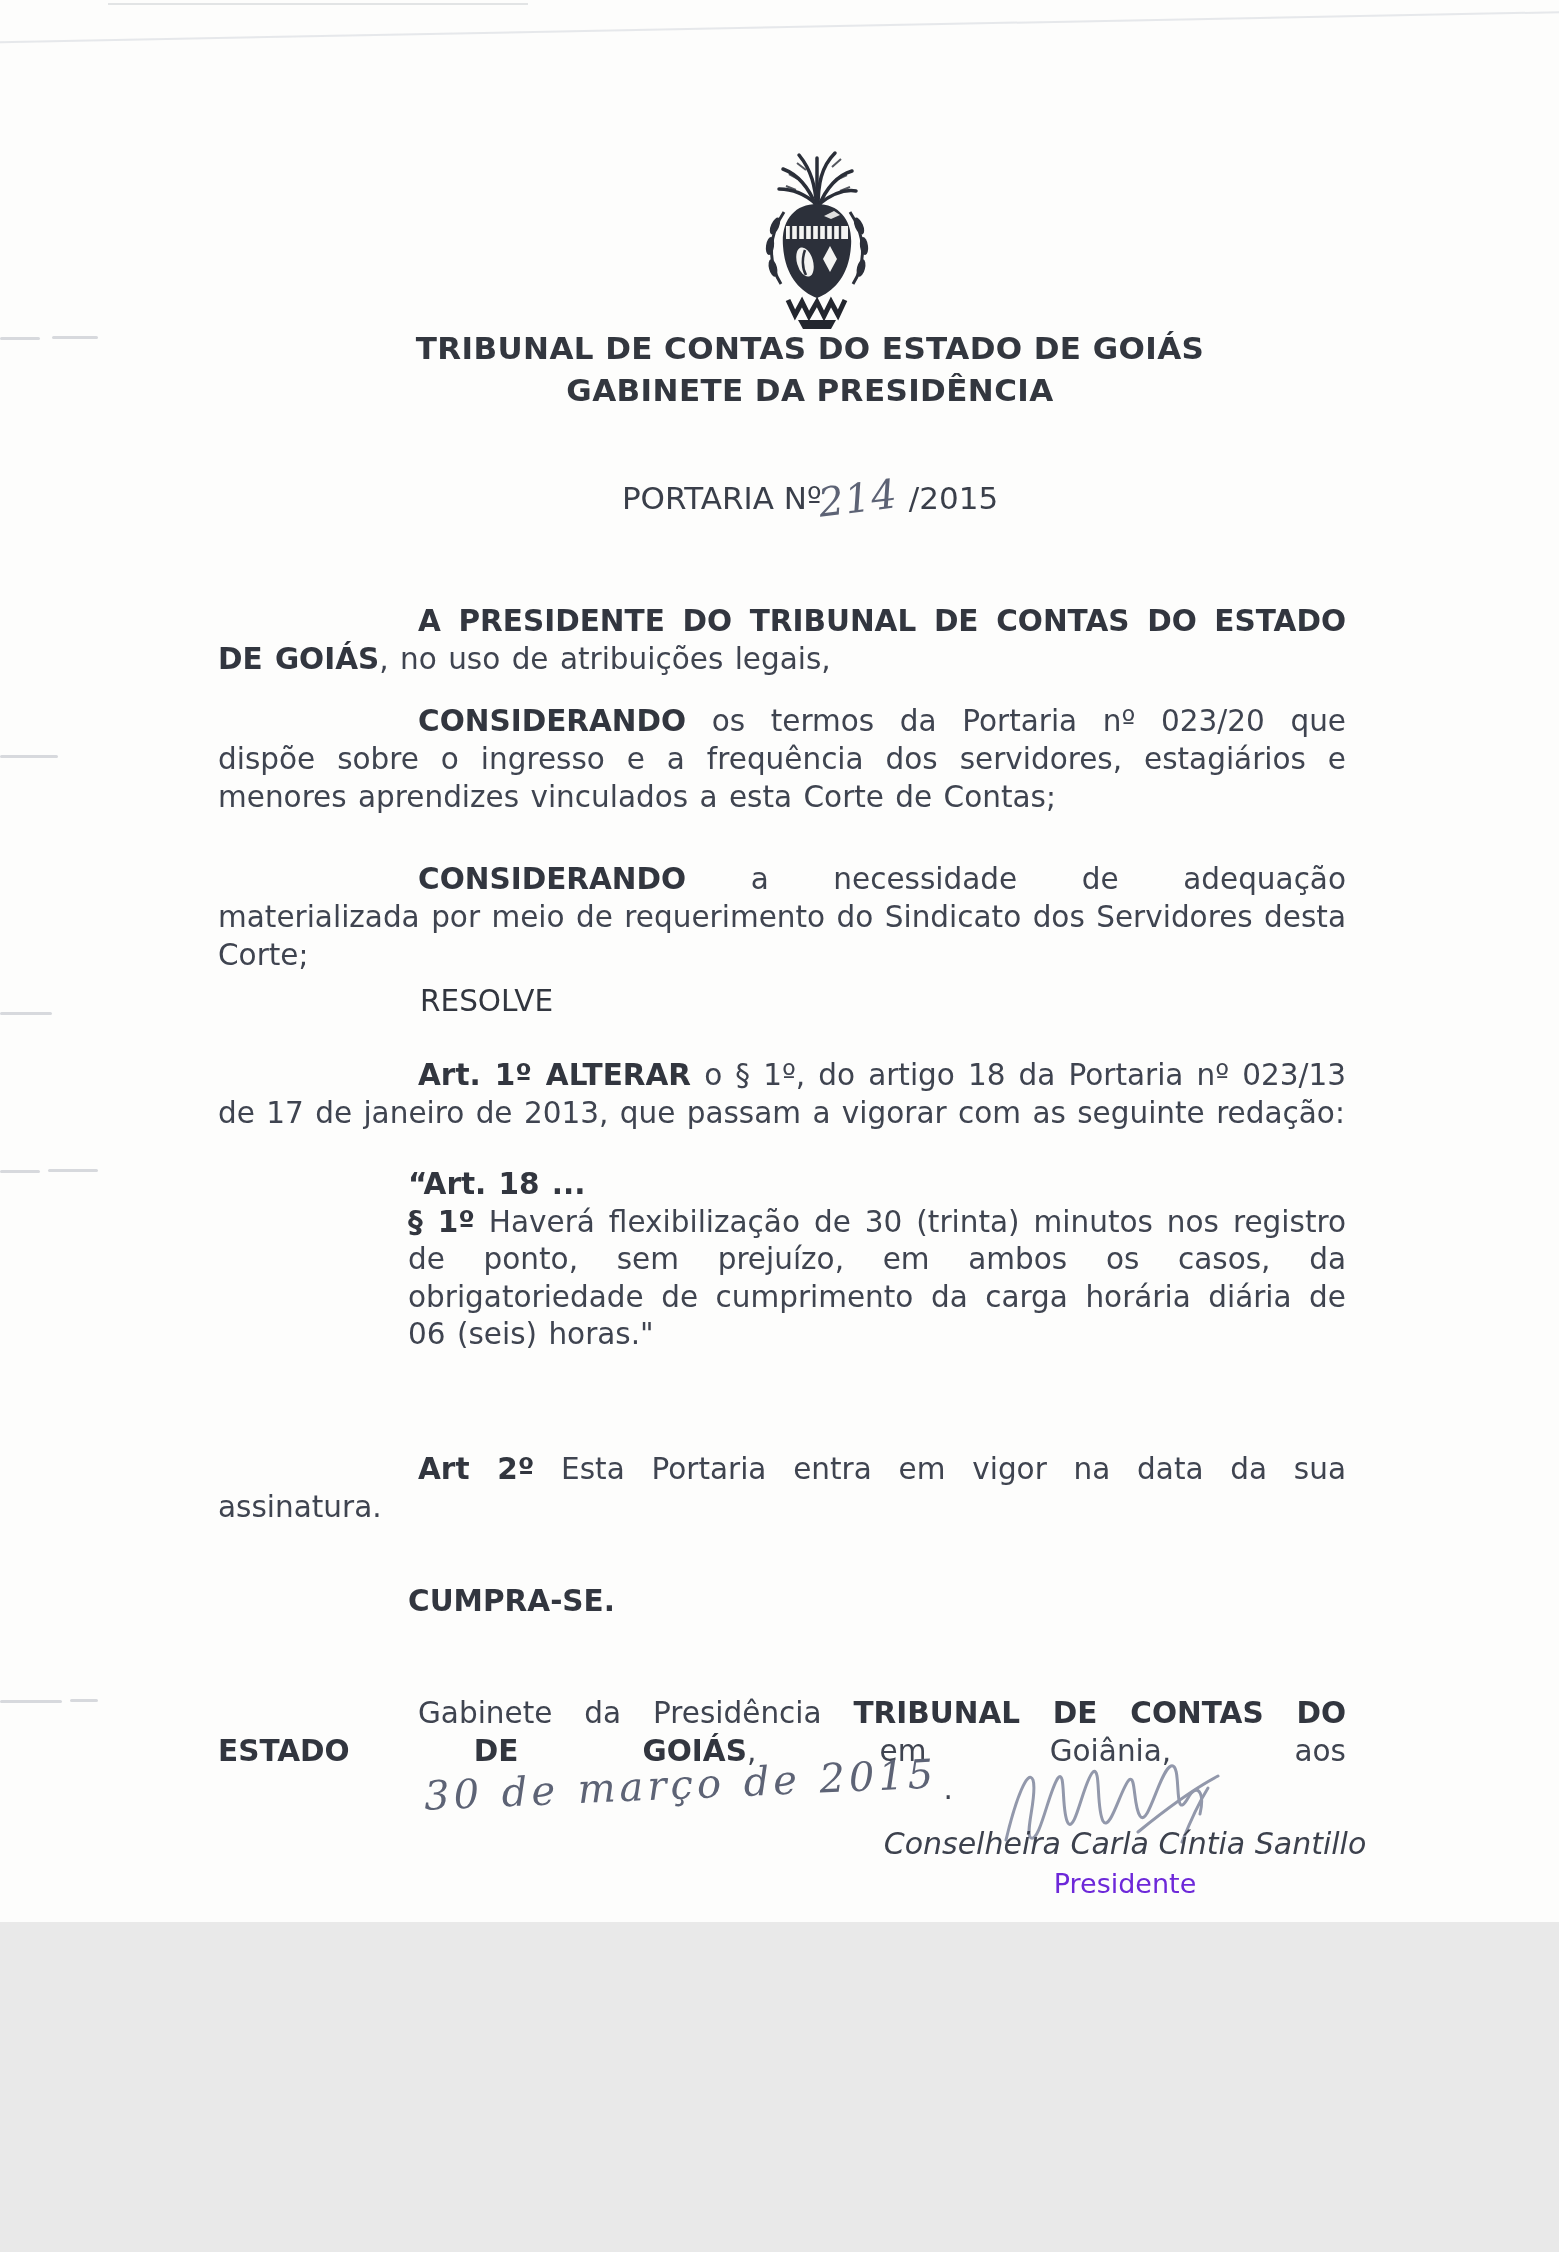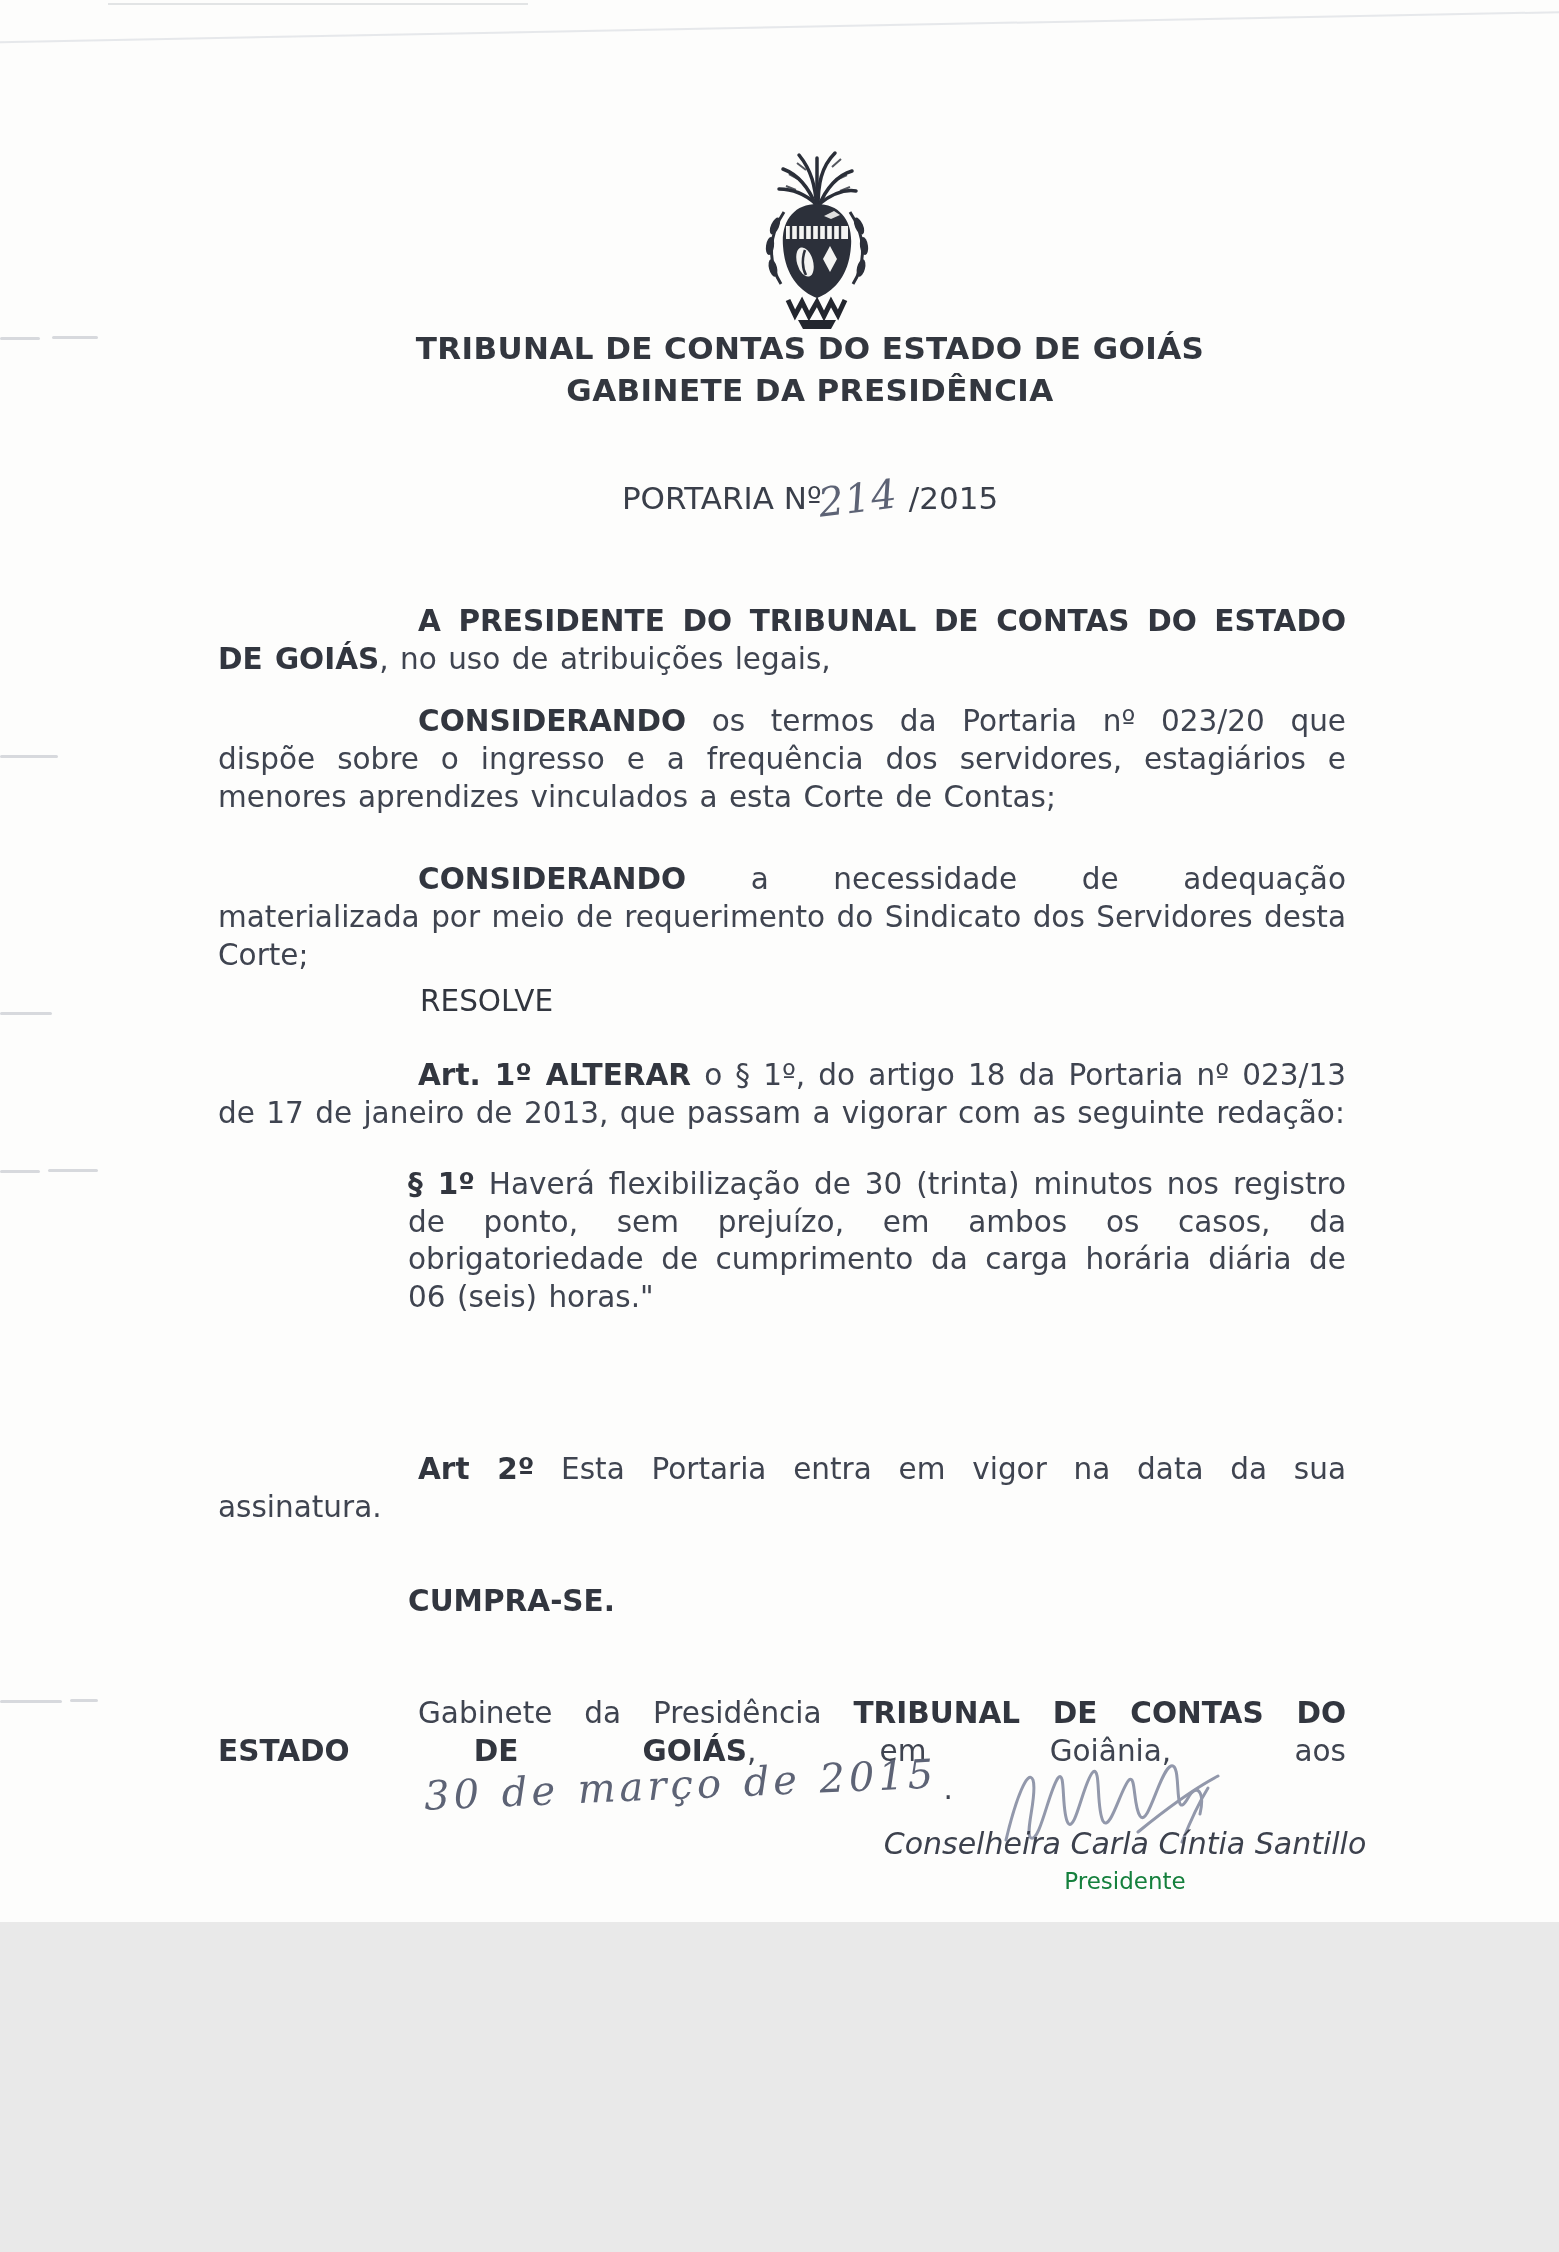--- a/index.html
+++ b/index.html
@@ -42,21 +42,21 @@
   .hand{font-family:"DejaVu Serif","Liberation Serif",serif;font-style:italic;color:#5d6375;}
   .hand-number{display:inline-block;font-size:40px;line-height:0;transform:rotate(-7deg) translateY(3px);
     letter-spacing:1px;margin:0 2px 0 -4px;}
   .hand-date{display:inline-block;font-size:40px;line-height:0;transform:rotate(-2.5deg);
     letter-spacing:4px;vertical-align:-4px;padding:0 6px;}
   
   .sig-svg{position:absolute;left:992px;top:1752px;width:246px;height:112px;}
   .sig-name{position:absolute;left:845px;top:1826px;width:560px;margin:0;text-align:center;
     font-style:italic;font-size:30px;color:#3c414d;}
   .sig-role{position:absolute;left:845px;top:1868px;width:560px;margin:0;text-align:center;
-    font-size:23px;color:#15803d;}
+    font-size:27px;color:#6d28d9;}
   .page-num{position:absolute;left:1356px;top:2028px;font-size:27px;color:#5a5e68;
     font-family:"DejaVu Serif","Liberation Serif",serif;}
 </style>
 </head>
 <body>
 
 <div class="page">
 
   <div class="top-line"></div>
   <div class="diag-line"></div>
@@ -138,21 +138,21 @@
     <span class="b">CONSIDERANDO</span><span> a necessidade de adequação materializada por meio de requerimento do Sindicato dos Servidores desta Corte;</span>
   </p>
 
   <p class="resolve">RESOLVE</p>
 
   <p class="body-p" style="top:1056px;">
     <span class="b">Art. 1º ALTERAR</span><span> o § 1º, do artigo 18 da Portaria nº 023/13 de 17 de janeiro de 2013, que passam a vigorar com as seguinte redação:</span>
   </p>
 
   <p class="quote">
-    <span class="b">§ 1º</span><span> Haverá flexibilização de 30 (trinta) minutos nos registro de ponto, sem prejuízo, em ambos os casos, da obrigatoriedade de cumprimento da carga horária diária de 06 (seis) horas."</span>
+    <span class="q1">“Art. 18 ...</span><span class="b">§ 1º</span><span> Haverá flexibilização de 30 (trinta) minutos nos registro de ponto, sem prejuízo, em ambos os casos, da obrigatoriedade de cumprimento da carga horária diária de 06 (seis) horas."</span>
   </p>
 
   <p class="body-p" style="top:1450px;">
     <span class="b">Art 2º</span><span> Esta Portaria entra em vigor na data da sua assinatura.</span>
   </p>
 
   <p class="cumprase">CUMPRA-SE.</p>
 
   <p class="body-p" style="top:1694px;">
     <span>Gabinete da Presidência </span><span class="b">TRIBUNAL DE CONTAS DO ESTADO DE GOIÁS</span><span>, em Goiânia, aos</span><span class="hand hand-date">30 de março de 2015</span><span>.</span>

